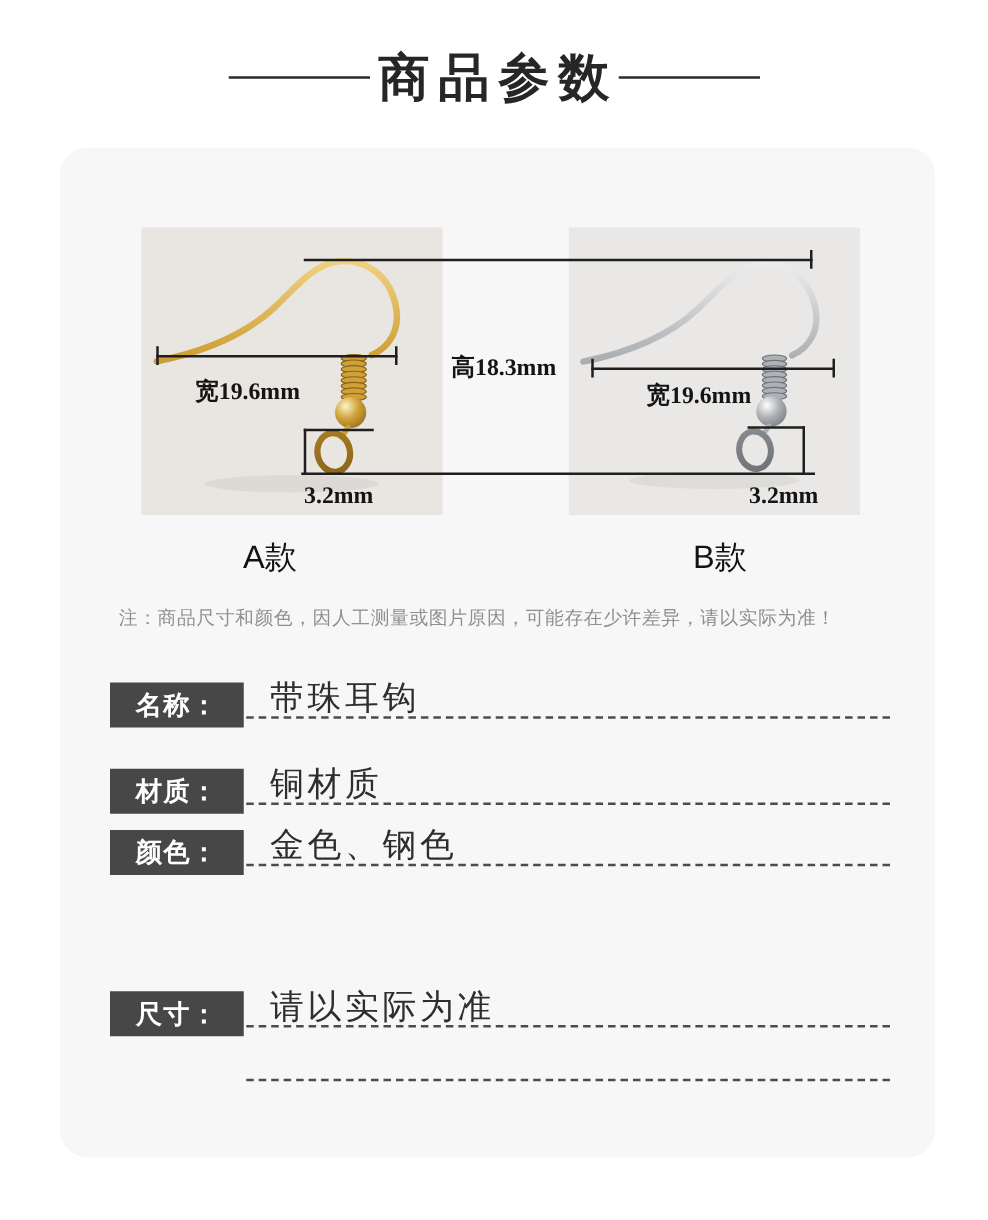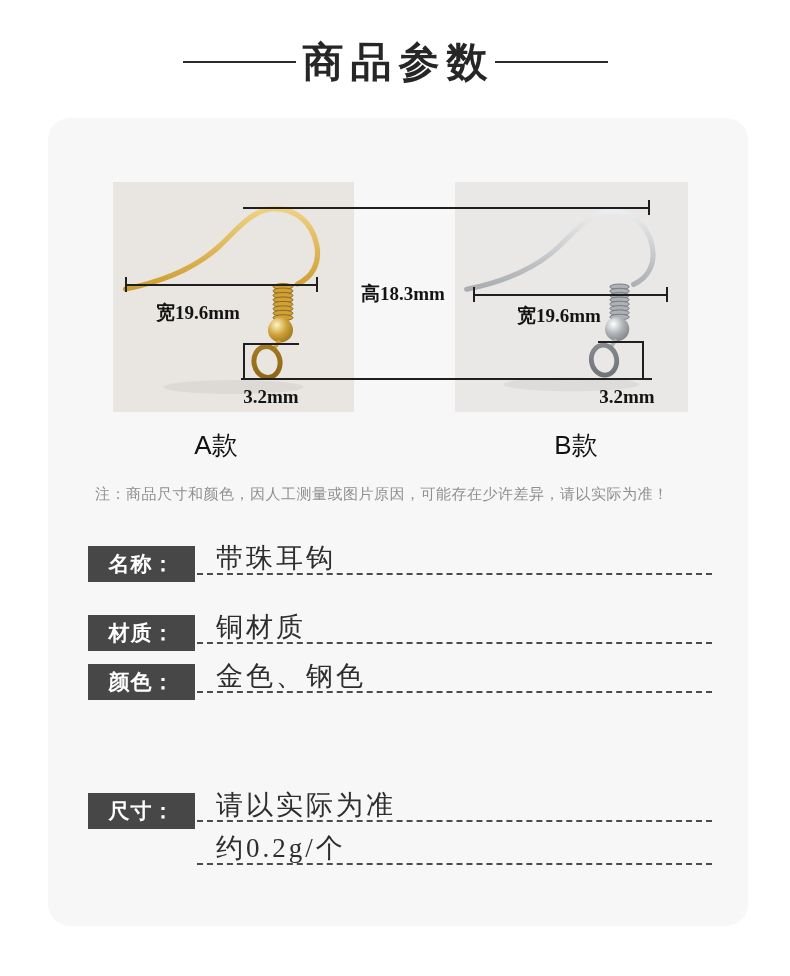--- a/index.html
+++ b/index.html
@@ -180,17 +180,16 @@
     <div class="spec-row" style="top:643px;margin-top:32px;">
       <div class="spec-dash"></div>
       <div class="spec-label-box">
         <span>尺寸：</span>
       </div>
       <div class="spec-value">请以实际为准</div>
     </div>
 
     <div class="spec-row" style="top:718px;">
       <div class="spec-dash"></div>
-      <div class="spec-value">约0.2g/个</div>
     </div>
 
   </div>
 </div>
 
 </body></html>

